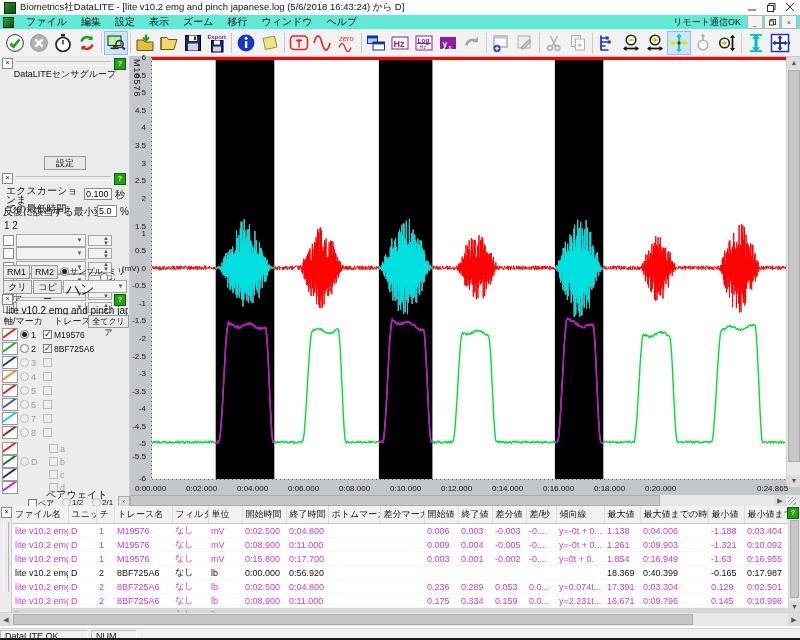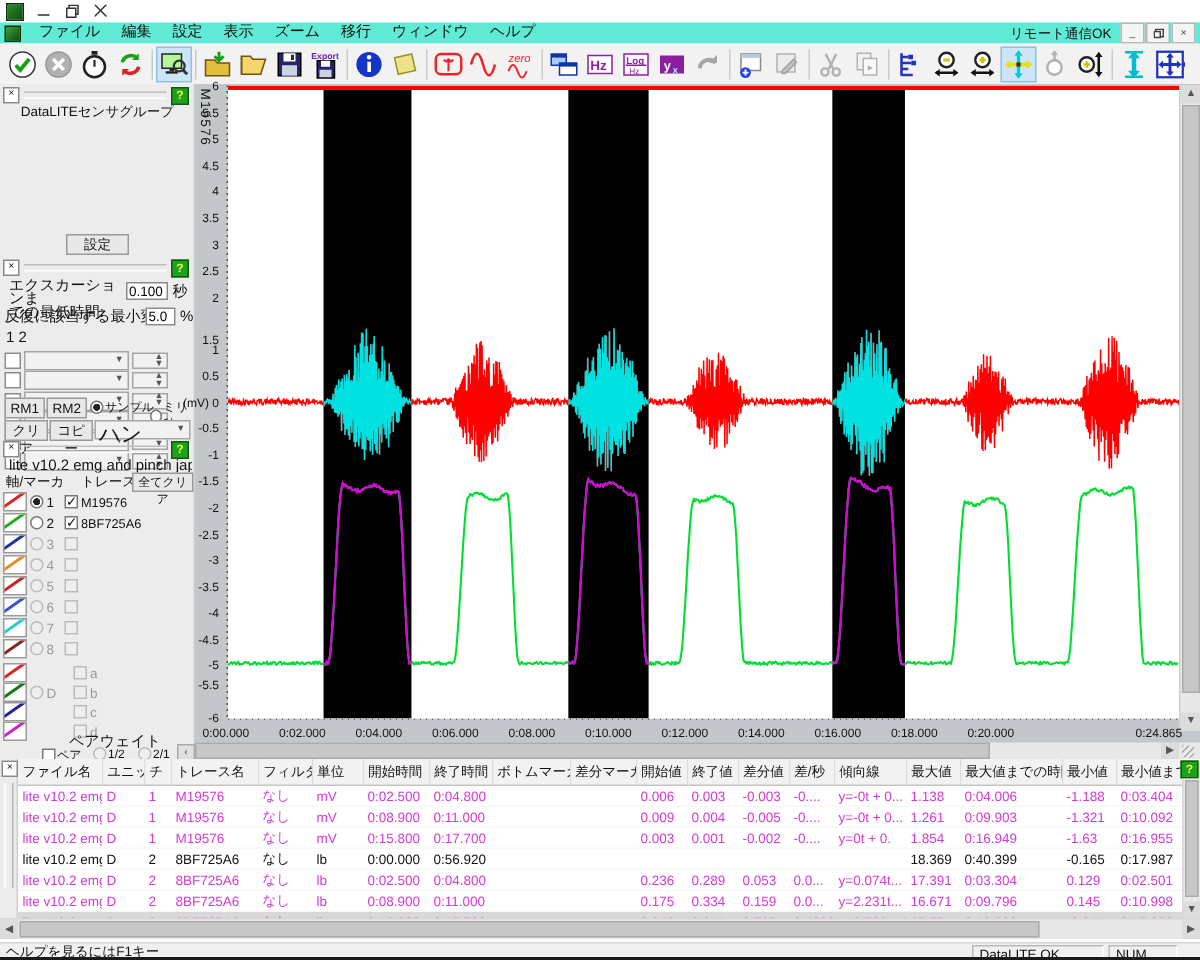--- a/index.html
+++ b/index.html
@@ -93,20 +93,21 @@
              display:flex;align-items:center;font-size:9px;box-sizing:border-box;}
   .sbcell{border:1px solid;border-color:#b9b9b9 #fdfdfd #fdfdfd #b9b9b9;height:10px;line-height:10px;padding:0 4px;margin-right:3px;box-sizing:border-box;}
 </style>
 </head>
 <body>
 
 <div id="app">
 
   <div class="titlebar">
     <div class="appicon"></div>
+    <div class="titletext">Biometrics社DataLITE - [lite v10.2 emg and pinch japanese.log (5/6/2018 16:43:24) から D]</div>
     <div class="winbtn">
         <svg width="9" height="9">
           <line x1="0" y1="7" x2="8" y2="7" stroke="#333"></line>
         </svg>
       </div>
     <div class="winbtn">
         <svg width="9" height="9">
           <rect x="2" y="0.5" width="6" height="6" fill="none" stroke="#333"></rect>
           <rect x="0.5" y="2.5" width="6" height="6" fill="#fff" stroke="#333"></rect>
         </svg>
@@ -905,18 +906,17 @@
       <div class="sarrow" style="bottom:0;height:11px;line-height:11px;">▼</div>
     </div>
     <div class="thscroll">
       <div class="harrow" style="left:0;line-height:13px;">◀</div>
       <div class="sthumb" style="left:13px;top:1px;width:680px;height:11px;"></div>
       <div class="harrow" style="right:0;line-height:13px;">▶</div>
     </div>
   </div>
 
   <div class="statusbar">
-    <div style="padding-left:4px;flex:1;">ヘルプを見るにはF1キー</div>
     <div class="sbcell" style="width:88px;">DataLITE OK</div>
     <div class="sbcell" style="width:46px;">NUM</div>
     <div style="width:12px;"></div>
   </div>
 </div>
 
 </body></html>

